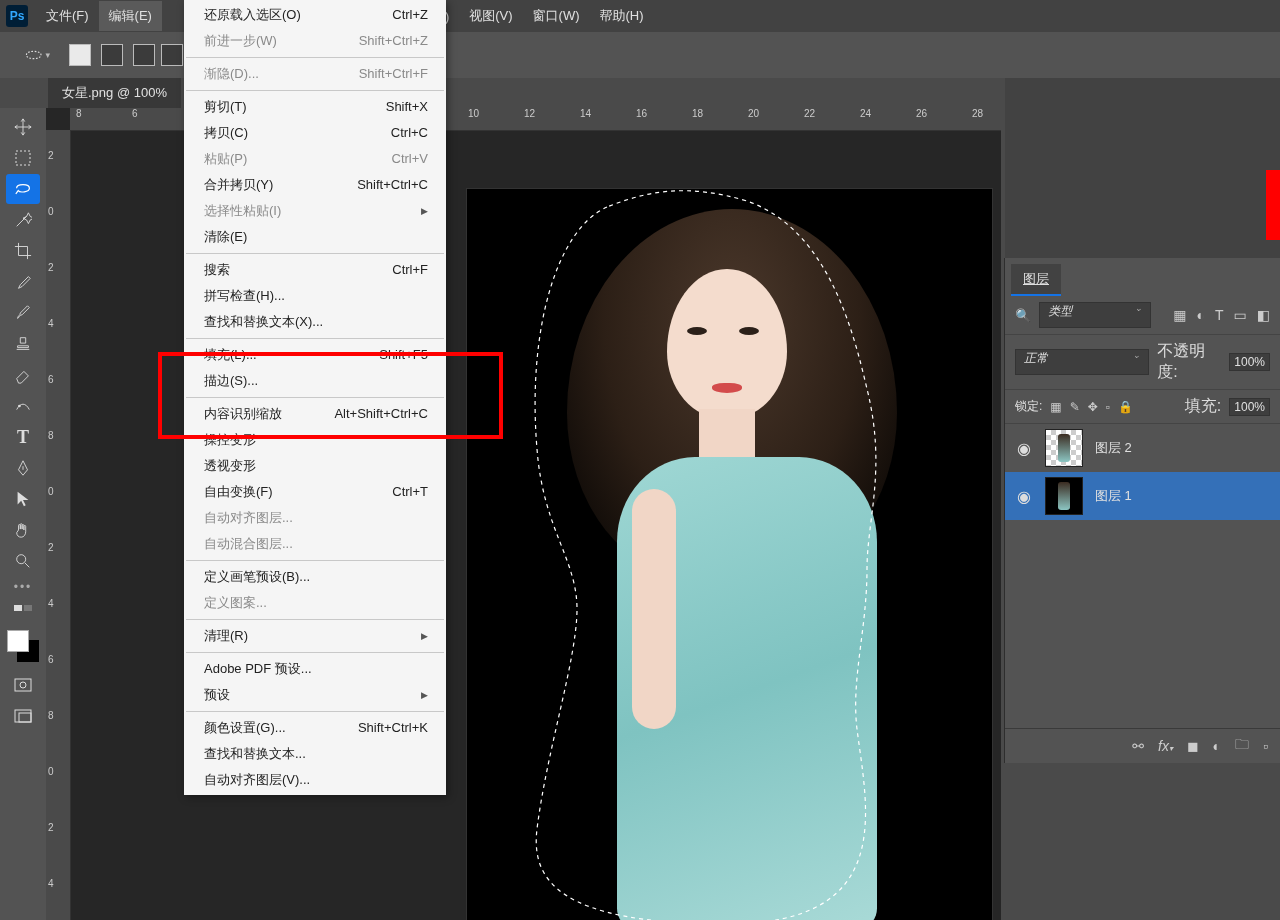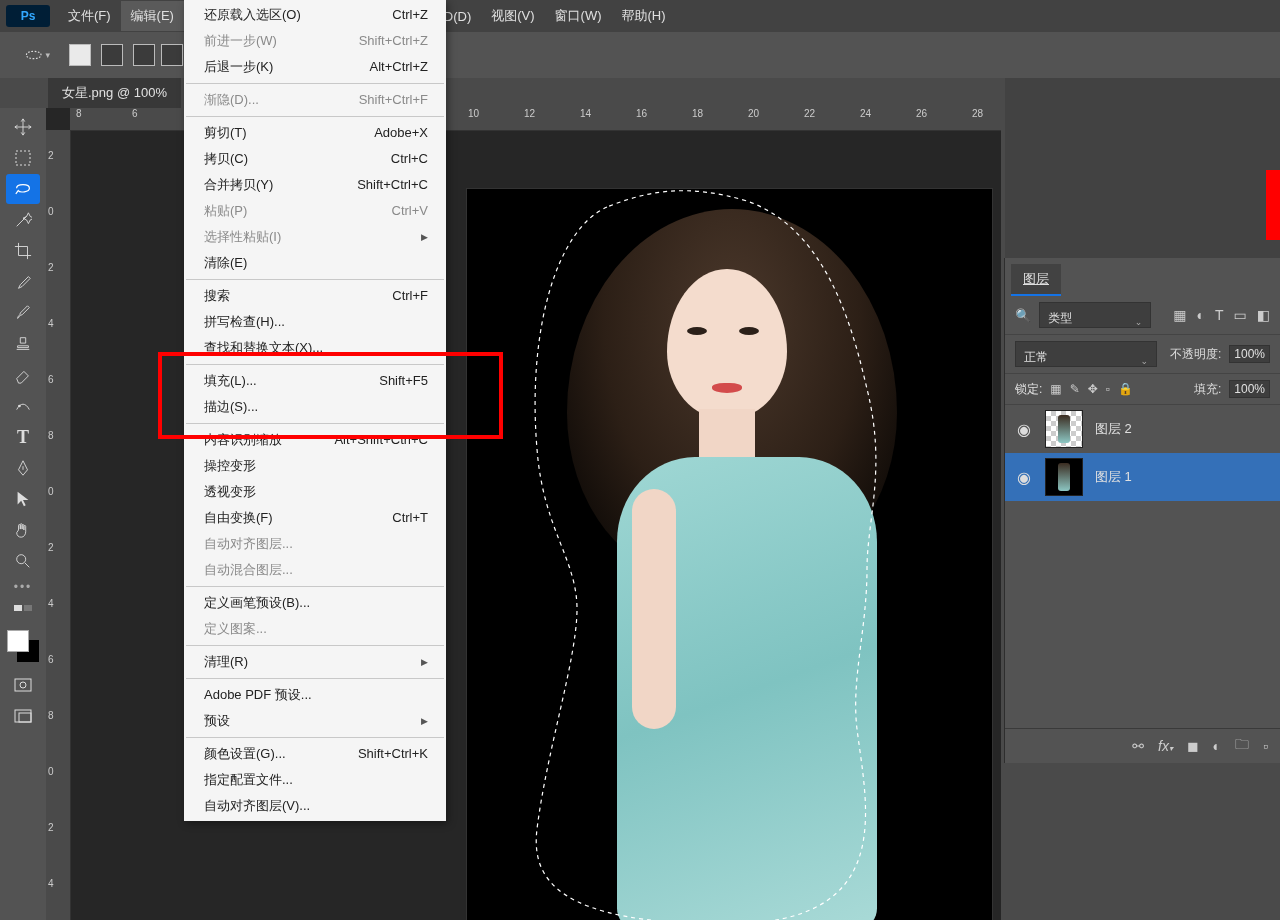--- a/index.html
+++ b/index.html
@@ -1,18 +1,18 @@
 <!DOCTYPE html>
 <html><head>
 <meta charset="utf-8">
 <style>
   html,body{margin:0;padding:0;width:1280px;height:920px;overflow:hidden;background:#4a4a4a;font-family:"Microsoft YaHei","Segoe UI",sans-serif;font-size:13px;color:#e0e0e0;}
   
   .menubar{position:absolute;left:0;top:0;width:1280px;height:32px;background:#424242;display:flex;align-items:center;z-index:1;}
-  .ps-logo{width:44px;height:22px;margin:0 8px 0 6px;background:#001e36;border-radius:3px;display:flex;align-items:center;justify-content:center;color:#31a8ff;font-weight:bold;font-size:12px;}
+  .ps-logo{width:22px;height:22px;margin:0 8px 0 6px;background:#001e36;border-radius:3px;display:flex;align-items:center;justify-content:center;color:#31a8ff;font-weight:bold;font-size:12px;}
   .menubar .mi{padding:6px 10px;cursor:default;}
   .menubar .mi.active{background:#5a5a5a;}
   
   .optbar{position:absolute;left:0;top:32px;width:1280px;height:46px;background:#535353;display:flex;align-items:center;z-index:1;}
   .opt-tool{width:26px;height:26px;margin:0 14px 0 24px;display:flex;align-items:center;justify-content:center;}
   .opt-box{width:20px;height:20px;border:1px solid #bbb;margin:0 5px;background:#3b3b3b;}
   .opt-box.full{background:#eaeaea;}
   .opt-btn{background:#5b5b5b;border:1px solid #2f2f2f;border-radius:3px;padding:4px 14px;margin-left:20px;font-size:13px;color:#e0e0e0;}
   
   .doctab{position:absolute;left:48px;top:78px;height:30px;line-height:30px;padding:0 14px;background:#383838;font-size:13px;}
@@ -46,24 +46,24 @@
   .menu{position:absolute;left:184px;top:0;width:262px;background:#f5f5f5;color:#222;box-shadow:2px 2px 8px rgba(0,0,0,.4);z-index:50;font-size:13px;padding:2px 0;}
   .menu .row{display:flex;justify-content:space-between;align-items:center;padding:4px 18px 4px 20px;line-height:18px;white-space:nowrap;}
   .menu .row.disabled{color:#8a8a8a;}
   .menu .sep{height:1px;background:#c8c8c8;margin:3px 2px;}
   .menu .sub::after{content:"▶";font-size:9px;color:#555;margin-left:8px;}
   .highlight-box{position:absolute;left:158px;top:352px;width:337px;height:79px;border:4px solid #ff0000;z-index:60;pointer-events:none;}
   
   .layers{position:absolute;right:0;top:258px;width:275px;height:505px;background:#535353;border-left:1px solid #2e2e2e;}
   .lp-tab{background:#424242;padding:6px 12px;display:inline-block;font-size:13px;border-bottom:2px solid #1473e6;margin:6px 0 0 6px;text-decoration:underline;}
   .lp-row{display:flex;align-items:center;padding:6px 10px;border-bottom:1px solid #444;gap:8px;}
-  .lp-select{width:94px;height:24px;border:1px solid #333;background:#3e3e3e;display:flex;align-items:flex-end;padding:0 8px;font-size:12px;justify-content:space-between;}
+  .lp-select{width:94px;height:24px;border:1px solid #333;background:#3e3e3e;display:flex;align-items:flex-start;padding:0 8px;font-size:12px;justify-content:space-between;font-style:italic;}
   .lp-select .chev{font-size:9px;color:#aaa;}
   .lp-icons{display:flex;gap:10px;margin-left:auto;font-size:14px;color:#ccc;}
-  .lp-lbl{font-size:12px;color:#ddd;margin-left:auto;}
+  .lp-lbl{font-size:16px;color:#ddd;margin-left:auto;}
   .lp-val{font-size:12px;background:#3e3e3e;padding:1px 4px;border:1px solid #333;}
   .lp-lock-ico{display:flex;gap:8px;font-size:12px;color:#ccc;}
   .layer{display:flex;align-items:center;height:48px;padding:0 10px;gap:12px;}
   .layer.sel{background:#3470b8;}
   .eye-ic{width:18px;text-align:center;font-size:16px;color:#ddd;}
   .thumb{width:36px;height:36px;background:#fff;border:1px solid #222;display:flex;align-items:center;justify-content:center;}
   .thumb .mini{width:12px;height:28px;background:linear-gradient(#3b2c21,#8cc6c3);border-radius:3px;}
   .thumb.trans{background:repeating-conic-gradient(#ccc 0 25%,#fff 0 50%) 0 0/10px 10px;}
   .lp-footer{position:absolute;bottom:0;left:0;right:0;height:34px;border-top:1px solid #3a3a3a;display:flex;align-items:center;justify-content:flex-end;gap:14px;padding:0 12px;color:#ccc;font-size:14px;}
   .colorbar{position:absolute;right:0;top:170px;width:14px;height:70px;background:#ff0000;}
@@ -258,46 +258,42 @@
 
 <div class="menu" id="editmenu">
     <div class="row">
       <span>还原载入选区(O)</span>
       <span>Ctrl+Z</span>
     </div>
     <div class="row disabled">
       <span>前进一步(W)</span>
       <span>Shift+Ctrl+Z</span>
     </div>
-    <div class="row">
-      <span>后退一步(K)</span>
-      <span>Alt+Ctrl+Z</span>
-    </div>
     <div class="sep"></div>
     <div class="row disabled">
       <span>渐隐(D)...</span>
       <span>Shift+Ctrl+F</span>
     </div>
     <div class="sep"></div>
     <div class="row">
       <span>剪切(T)</span>
-      <span>Adobe+X</span>
+      <span>Shift+X</span>
     </div>
     <div class="row">
       <span>拷贝(C)</span>
       <span>Ctrl+C</span>
     </div>
+    <div class="row disabled">
+      <span>粘贴(P)</span>
+      <span>Ctrl+V</span>
+    </div>
     <div class="row">
       <span>合并拷贝(Y)</span>
       <span>Shift+Ctrl+C</span>
     </div>
-    <div class="row disabled">
-      <span>粘贴(P)</span>
-      <span>Ctrl+V</span>
-    </div>
     <div class="row disabled sub">
       <span>选择性粘贴(I)</span>
     </div>
     <div class="row">
       <span>清除(E)</span>
     </div>
     <div class="sep"></div>
     <div class="row">
       <span>搜索</span>
       <span>Ctrl+F</span>
@@ -354,21 +350,21 @@
     </div>
     <div class="row sub">
       <span>预设</span>
     </div>
     <div class="sep"></div>
     <div class="row">
       <span>颜色设置(G)...</span>
       <span>Shift+Ctrl+K</span>
     </div>
     <div class="row">
-      <span>指定配置文件...</span>
+      <span>查找和替换文本...</span>
     </div>
     <div class="row">
       <span>自动对齐图层(V)...</span>
     </div>
   </div>
 <div class="highlight-box"></div>
 
 <div class="right-fill"></div>
 <div class="colorbar"></div>
 

